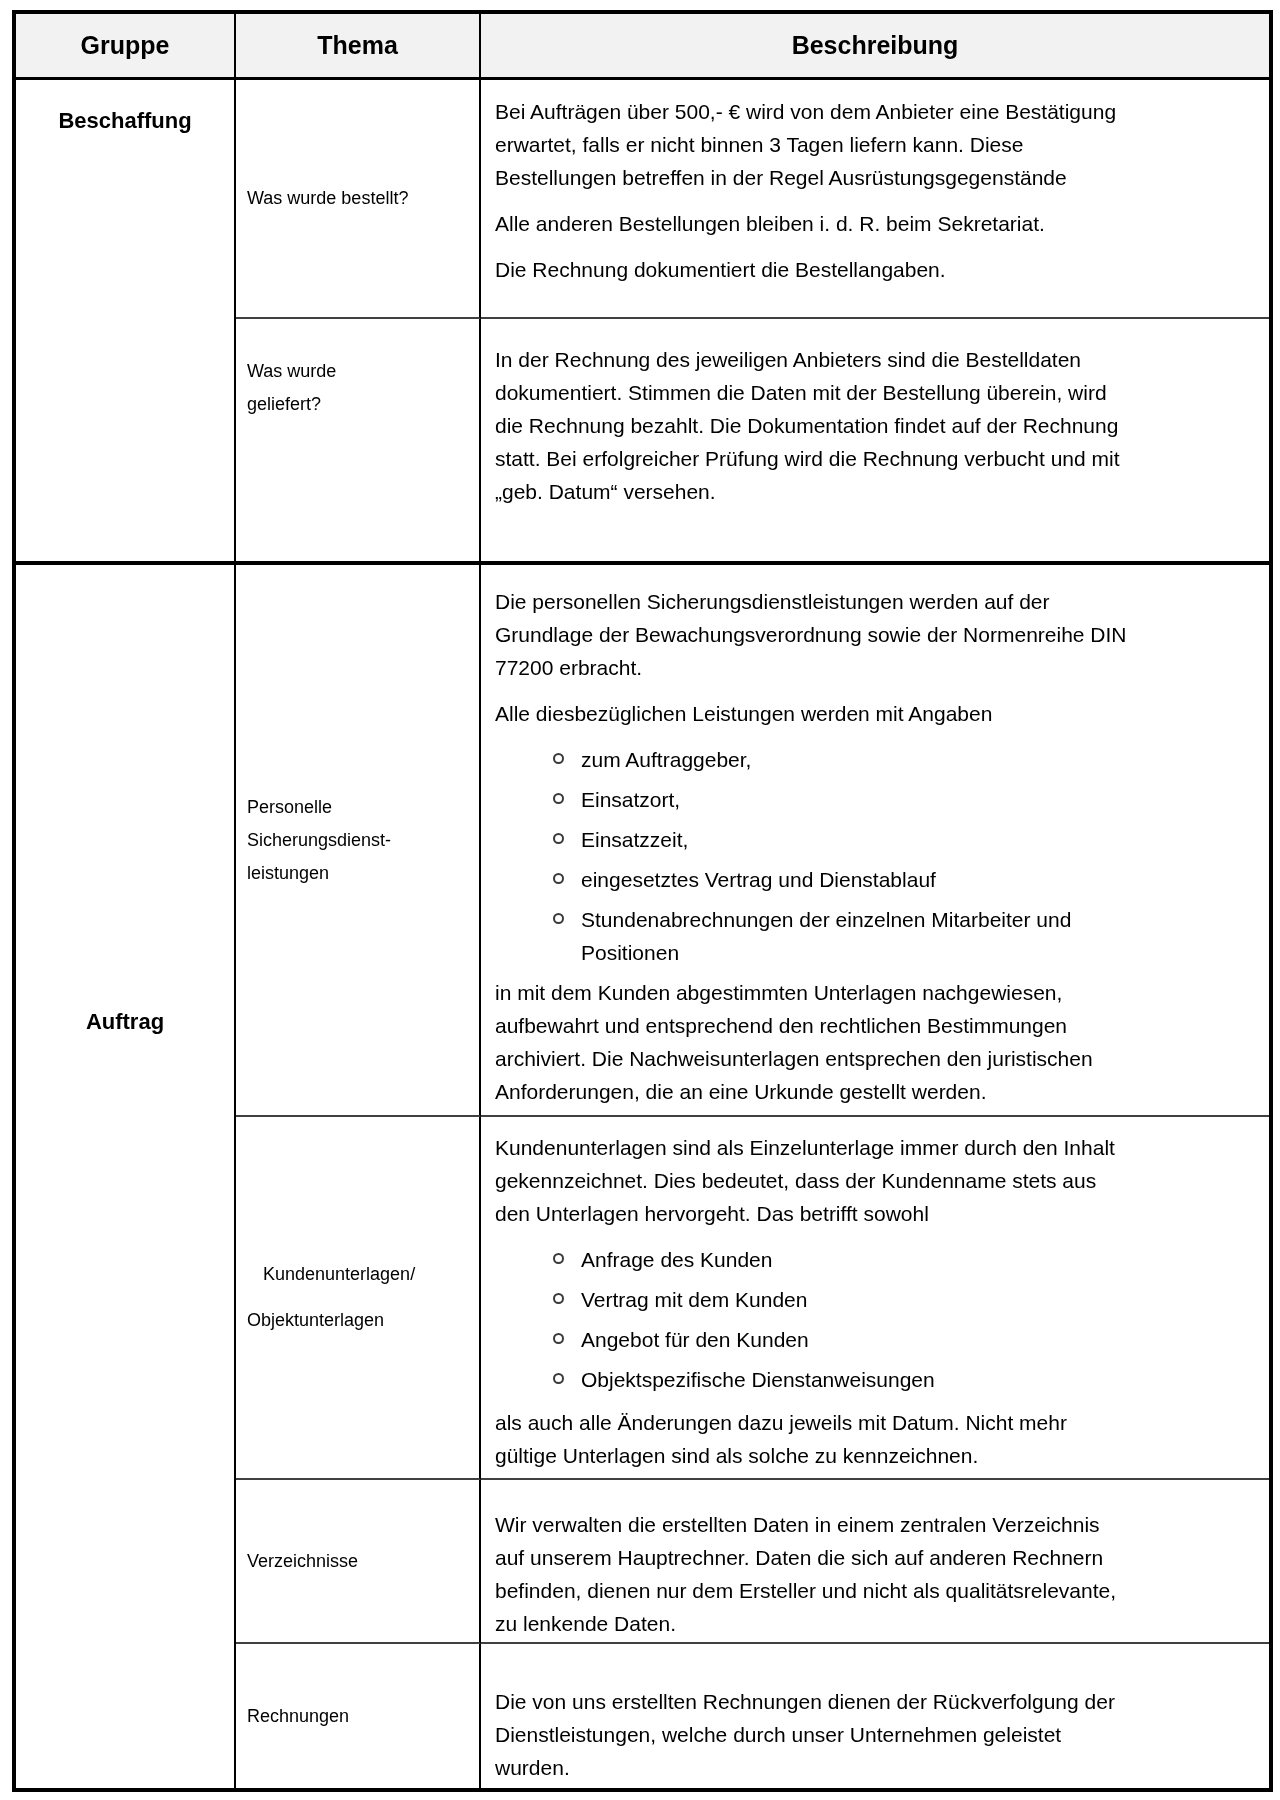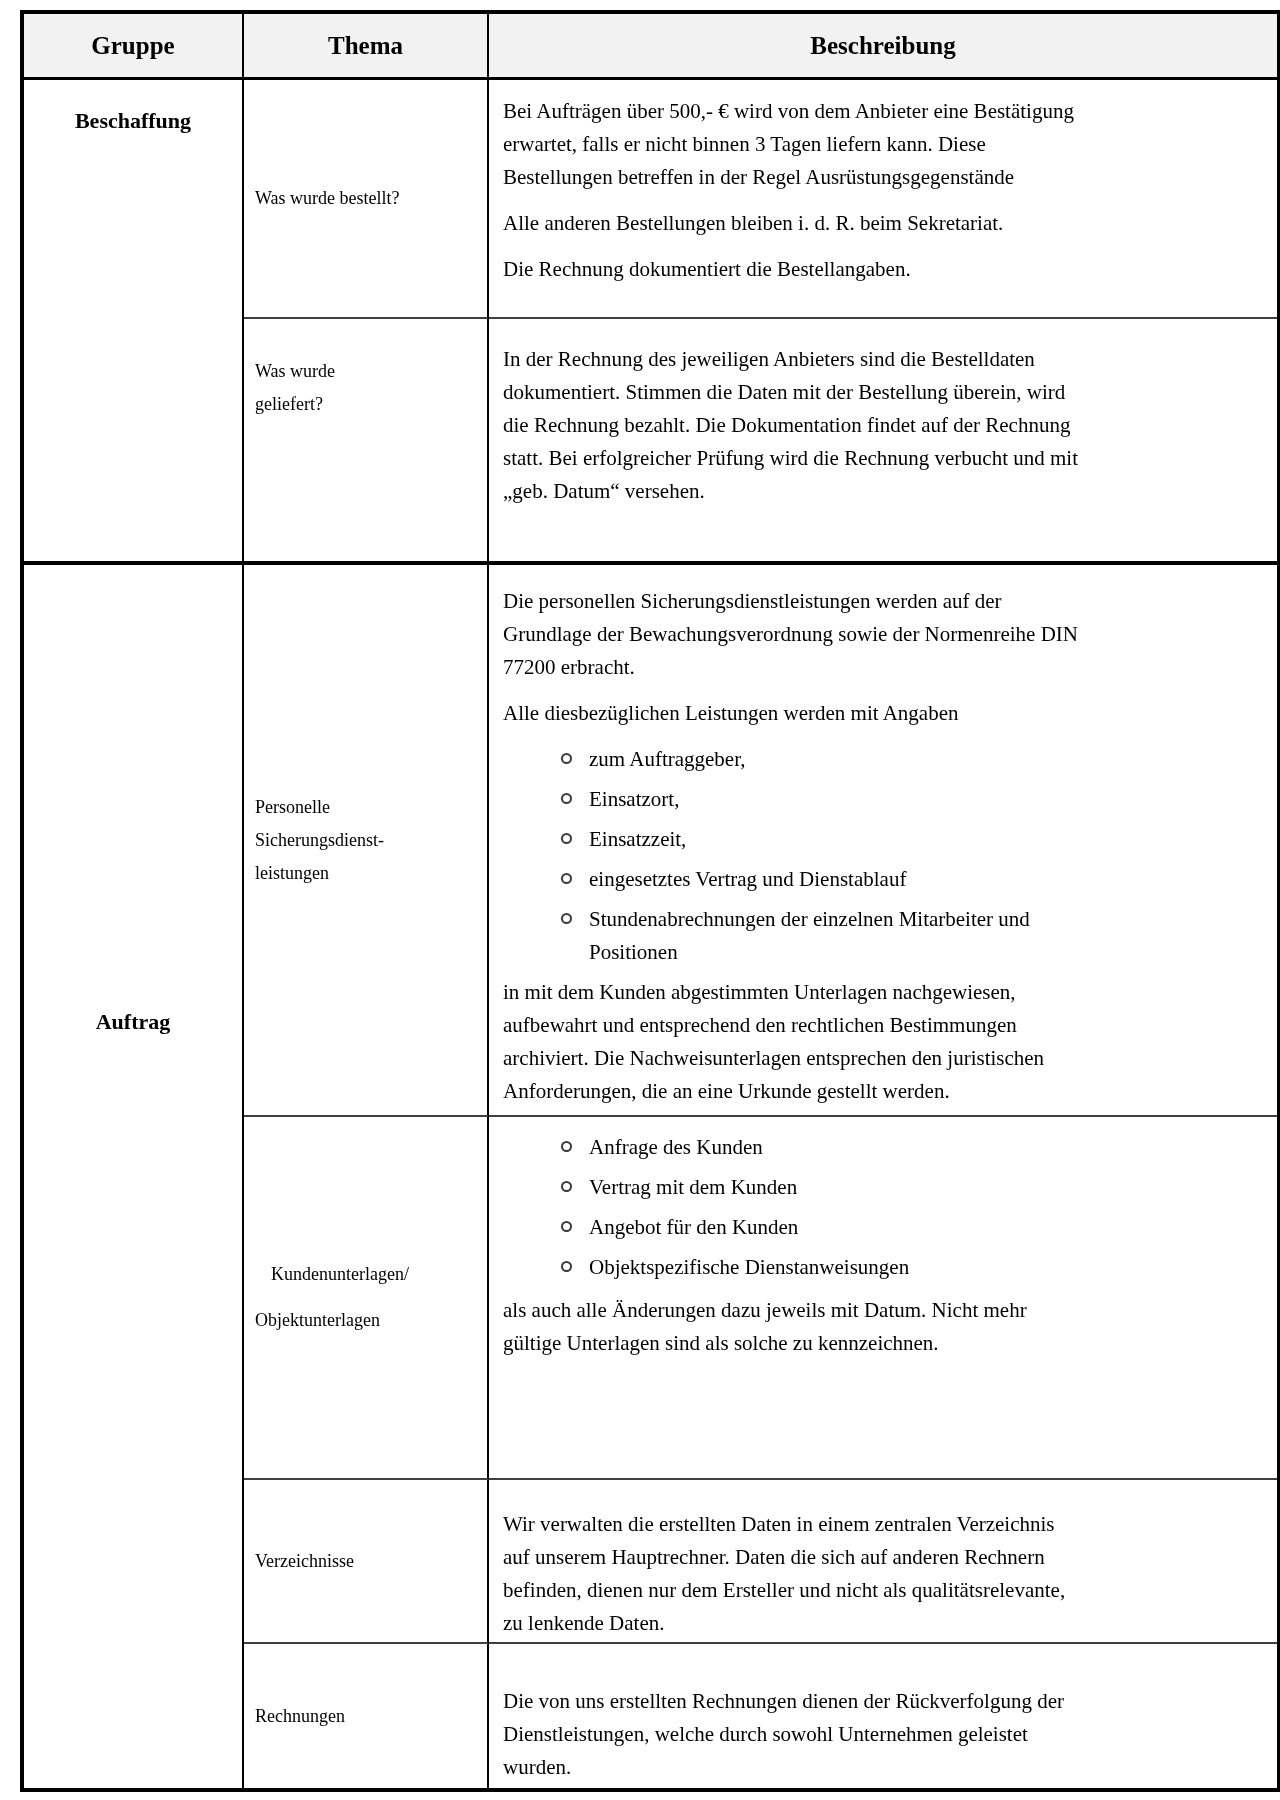--- a/index.html
+++ b/index.html
@@ -4,29 +4,28 @@
 <style>
   html,body{margin:0;padding:0;}
   body{
     width:1280px;height:1800px;
     background:#ffffff;
     font-family:"Liberation Sans","DejaVu Sans",sans-serif;
     color:#000;
     position:relative;
   }
   .doc-table{
-    position:absolute;left:20px;top:10px;
+    position:absolute;left:12px;top:10px;
     width:1261px;height:1782px;
     box-sizing:border-box;
     border:4px solid #000;
     display:grid;
     grid-template-columns:220px 245px 1fr;
     grid-template-rows:66px 239px 246px 552px 363px 164px 1fr;
     background:#fff;
-    font-family:Liberation Serif, serif;
   }
   .cell{box-sizing:border-box;overflow:hidden;}
   .br2{border-right:2px solid #000;}
   .bb2{border-bottom:2px solid #404040;}
   .bb3{border-bottom:3px solid #000;}
   .bb4{border-bottom:4px solid #000;}
   .head{
     background:#f2f2f2;
     display:flex;align-items:center;justify-content:center;
     font-weight:bold;font-size:25px;
@@ -137,20 +136,23 @@
 aufbewahrt und entsprechend den rechtlichen Bestimmungen
 archiviert. Die Nachweisunterlagen entsprechen den juristischen
 Anforderungen, die an eine Urkunde gestellt werden.</p>
   </div>
 
   <div class="cell thema center br2 bb2" style="grid-row:5;grid-column:2;">
     <p>Kundenunterlagen/</p>
     <p>Objektunterlagen</p>
   </div>
   <div class="cell desc bb2" style="grid-row:5;grid-column:3;padding-top:14px;">
+    <p>Kundenunterlagen sind als Einzelunterlage immer durch den Inhalt
+gekennzeichnet. Dies bedeutet, dass der Kundenname stets aus
+den Unterlagen hervorgeht. Das betrifft sowohl</p>
     <div class="bullets">
       <div class="bullet">
         <span class="marker">
             <span class="dot"></span>
           </span>
         <span class="btext">Anfrage des Kunden</span>
       </div>
       <div class="bullet">
         <span class="marker">
             <span class="dot"></span>
@@ -182,17 +184,17 @@
 auf unserem Hauptrechner.  Daten die sich auf anderen Rechnern
 befinden, dienen nur dem Ersteller und nicht als qualitätsrelevante,
 zu lenkende Daten.</p>
   </div>
 
   <div class="cell thema center br2" style="grid-row:7;grid-column:2;">
     <span>Rechnungen</span>
   </div>
   <div class="cell desc" style="grid-row:7;grid-column:3;padding-top:41px;">
     <p>Die von uns erstellten Rechnungen dienen der Rückverfolgung der
-Dienstleistungen, welche durch sowohl Unternehmen geleistet
+Dienstleistungen, welche durch unser Unternehmen geleistet
 wurden.</p>
   </div>
 
 </div>
 
 </body></html>

